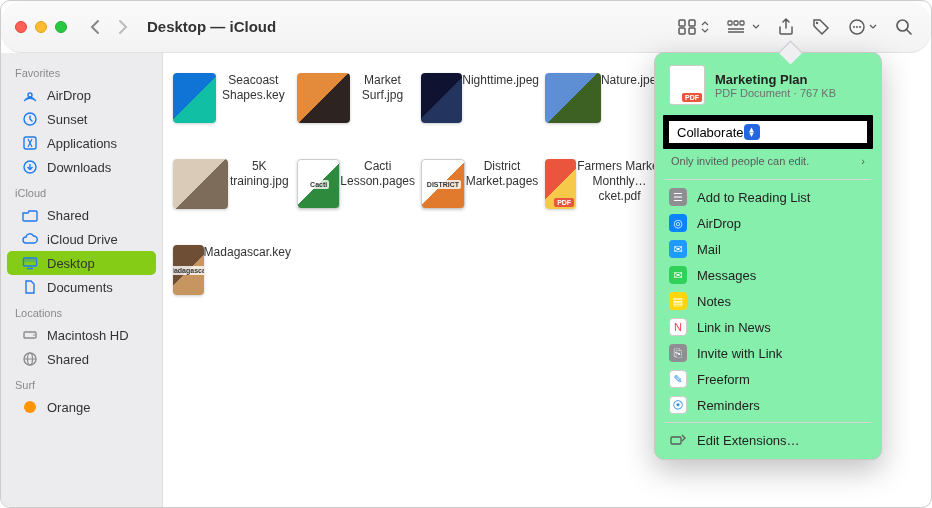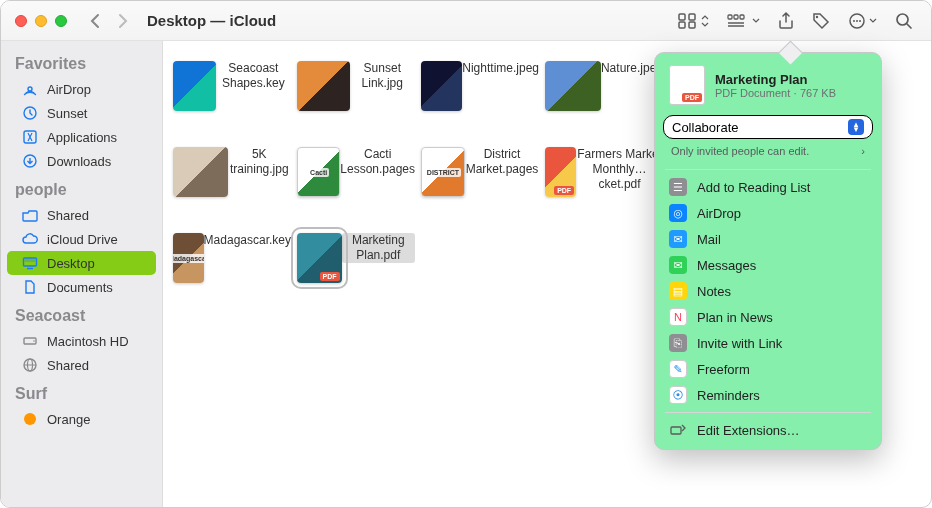--- a/index.html
+++ b/index.html
@@ -1,36 +1,36 @@
 <!DOCTYPE html>
 <html><head>
 <meta charset="utf-8">
 <style>
 * { margin: 0; padding: 0; box-sizing: border-box; font-family: -apple-system, "Helvetica Neue", Arial, sans-serif; }
 body { width: 932px; height: 508px; overflow: hidden; background: #fff; }
 .window { width: 100%; height: 100%; display: flex; flex-direction: column; border: 1px solid #ccc; border-radius: 10px; overflow: hidden; background: #fff; }
 
 
-.titlebar { height: 40px; display: flex; align-items: center; background: linear-gradient(#fafafa, #f3f3f3); border-bottom: 1px solid #e2e2e2; }
+.titlebar { height: 52px; display: flex; align-items: center; background: linear-gradient(#fafafa, #f3f3f3); border-bottom: 1px solid #e2e2e2; border-radius: 21px; }
 .traffic { display: flex; gap: 8px; padding: 0 14px; align-items: center; }
 .traffic span { width: 12px; height: 12px; border-radius: 50%; display: block; }
 .tl-close { background: #ff5f57; border: 0.5px solid #e24640; }
 .tl-min { background: #febc2e; border: 0.5px solid #e1a125; }
 .tl-max { background: #28c840; border: 0.5px solid #29ab37; }
 .navbtn { color: #8c8c8c; padding: 4px 8px; display: flex; align-items: center; }
 .title { font-weight: 600; font-size: 15px; color: #333; padding-left: 10px; }
 .spacer { flex: 1; }
 .tool-group { display: flex; gap: 18px; padding-right: 18px; align-items: center; color: #5b5b5b; }
 .toolbtn { display: flex; align-items: center; gap: 3px; }
 .toolbtn svg, .navbtn svg { display: block; }
 
 
 .body { flex: 1; display: flex; min-height: 0; }
 .sidebar { width: 162px; background: #ececee; border-right: 1px solid #ddd; padding: 6px 0; overflow-y: auto; font-size: 13px; }
-.sb-head { color: #8a8a8e; font-size: 16px; font-weight: 700; padding: 8px 14px 4px; }
+.sb-head { color: #8a8a8e; font-size: 11px; font-weight: 400; padding: 8px 14px 4px; }
 .sb-item { display: flex; align-items: center; gap: 8px; padding: 3px 10px 3px 14px; color: #333; border-radius: 5px; margin: 0 6px; }
 .sb-item.selected { background: #84cc16; }
 .sb-icon { width: 18px; height: 18px; display: flex; align-items: center; justify-content: center; color: #1e7bf0; font-size: 14px; }
 .sb-icon.gray { color: #8a8a8e; }
 .tag-dot { width: 12px; height: 12px; border-radius: 50%; }
 
 
 .content { flex: 1; position: relative; overflow: auto; padding: 20px 10px; }
 .grid { display: grid; grid-template-columns: repeat(4, 118px); gap: 30px 6px; }
 .file { display: flex; flex-direction: row; align-items: flex-start; text-align: center; font-size: 12px; color: #333; }
@@ -43,21 +43,21 @@
 
 
 .popover { position: absolute; top: 52px; right: 50px; width: 228px; background: #86efac; border: 1px solid #c7c7c9; border-radius: 10px; box-shadow: 0 10px 30px rgba(0,0,0,0.25); font-size: 13px; padding-bottom: 6px; }
 .popover::before { content:""; position:absolute; top:-9px; right:82px; width:16px; height:16px; background:#efeff1; border-left:1px solid #c7c7c9; border-top:1px solid #c7c7c9; transform: rotate(45deg); }
 .pop-header { display: flex; align-items: center; gap: 10px; padding: 12px 14px 10px; }
 .pop-thumb { width: 36px; height: 40px; background: #fff; border: 1px solid #ccc; border-radius: 3px; display:flex; align-items:flex-end; justify-content:flex-end; padding:2px; }
 .pop-thumb .pdf-badge { position:static; }
 .pop-title { font-weight: 600; font-size: 13px; color: #222; }
 .pop-sub { font-size: 11px; color: #6f6f73; }
 .collab-row { margin: 0 8px; }
-.collab-select { background:#fff; border:1px solid #000000; border-radius:10px; padding:3px 8px; display:flex; align-items:center; justify-content:space-between; font-size:13px; }
+.collab-select { background:#fff; border:6px solid #000000; border-radius:1px; padding:3px 8px; display:flex; align-items:center; justify-content:flex-start; font-size:13px; }
 .collab-arrows { background:#2465e0; color:#fff; border-radius:4px; width:16px; height:16px; font-size:9px; display:flex; flex-direction:column; align-items:center; justify-content:center; line-height:0.6; }
 .perm-row { display:flex; align-items:center; justify-content:space-between; font-size:11px; color:#5a5a5e; padding: 6px 16px 8px; }
 .divider { height:1px; background:#d6d6d8; margin: 4px 10px; }
 .share-item { display:flex; align-items:center; gap:10px; padding:4px 14px; color:#222; }
 .share-icon { width:18px; height:18px; border-radius:4px; display:flex; align-items:center; justify-content:center; font-size:11px; color:#fff; }
 </style>
 </head>
 <body>
 
 <div class="window">
@@ -168,21 +168,21 @@
         </div>
         <div class="sb-item">
           <span class="sb-icon">
             <svg width="16" height="16" viewBox="0 0 16 16">
               <circle cx="8" cy="8" r="6" fill="none" stroke="currentColor" stroke-width="1.4"></circle>
               <path d="M8 5v5M5.5 8L8 10.5 10.5 8" stroke="currentColor" stroke-width="1.4" fill="none"></path>
             </svg>
           </span>
           <span>Downloads</span>
         </div>
-        <div class="sb-head">people</div>
+        <div class="sb-head">iCloud</div>
         <div class="sb-item">
           <span class="sb-icon">
             <svg width="16" height="16" viewBox="0 0 16 16">
               <path d="M1 6h5l1-2h7a1 1 0 011 1v8a1 1 0 01-1 1H2a1 1 0 01-1-1V6z" fill="none" stroke="currentColor" stroke-width="1.4"></path>
             </svg>
           </span>
           <span>Shared</span>
         </div>
         <div class="sb-item">
           <span class="sb-icon">
@@ -203,21 +203,21 @@
           <span>Desktop</span>
         </div>
         <div class="sb-item">
           <span class="sb-icon">
             <svg width="16" height="16" viewBox="0 0 16 16">
               <path d="M4 2h5l3 3v9H4V2z" fill="none" stroke="currentColor" stroke-width="1.4"></path>
             </svg>
           </span>
           <span>Documents</span>
         </div>
-        <div class="sb-head">Seacoast</div>
+        <div class="sb-head">Locations</div>
         <div class="sb-item">
           <span class="sb-icon gray">
             <svg width="16" height="16" viewBox="0 0 16 16">
               <rect x="2" y="5" width="12" height="6" rx="1" fill="none" stroke="currentColor" stroke-width="1.4"></rect>
               <circle cx="12" cy="8" r="0.8" fill="currentColor"></circle>
             </svg>
           </span>
           <span>Macintosh HD</span>
         </div>
         <div class="sb-item">
@@ -240,21 +240,21 @@
       </div>
 
     <div class="content">
       <div class="grid" id="file-grid">
           <div class="file">
             <div class="thumb" style="background: linear-gradient(135deg, rgb(16, 115, 214) 0%, rgb(16, 115, 214) 50%, rgb(17, 192, 164) 50%, rgb(17, 192, 164) 100%);"></div>
             <div class="fname">Seacoast Shapes.key</div>
           </div>
           <div class="file">
             <div class="thumb" style="background: linear-gradient(135deg, rgb(227, 138, 59) 0%, rgb(227, 138, 59) 50%, rgb(45, 35, 33) 50%, rgb(45, 35, 33) 100%);"></div>
-            <div class="fname">Sunset Link.jpg</div>
+            <div class="fname">Market Surf.jpg</div>
           </div>
           <div class="file">
             <div class="thumb" style="background: linear-gradient(135deg, rgb(15, 18, 48) 0%, rgb(15, 18, 48) 50%, rgb(35, 53, 95) 50%, rgb(35, 53, 95) 100%);"></div>
             <div class="fname">Nighttime.jpeg</div>
           </div>
           <div class="file">
             <div class="thumb" style="background: linear-gradient(135deg, rgb(94, 142, 212) 0%, rgb(94, 142, 212) 50%, rgb(61, 97, 35) 50%, rgb(61, 97, 35) 100%);"></div>
             <div class="fname">Nature.jpeg</div>
           </div>
           <div class="file">
@@ -278,26 +278,20 @@
               <span class="pdf-badge">PDF</span>
             </div>
             <div class="fname">Farmers Market Monthly…cket.pdf</div>
           </div>
           <div class="file">
             <div class="thumb" style="background: linear-gradient(135deg, rgb(110, 78, 52) 0%, rgb(110, 78, 52) 50%, rgb(199, 149, 95) 50%, rgb(199, 149, 95) 100%);">
               <span style="font-size: 7px; font-weight: 700; color: rgb(51, 51, 51); background: rgba(255, 255, 255, 0.8); padding: 1px 2px; border-radius: 2px;">Madagascar</span>
             </div>
             <div class="fname">Madagascar.key</div>
           </div>
-          <div class="file selected">
-            <div class="thumb" style="background: linear-gradient(135deg, rgb(50, 142, 159) 0%, rgb(50, 142, 159) 50%, rgb(32, 94, 109) 50%, rgb(32, 94, 109) 100%);">
-              <span class="pdf-badge">PDF</span>
-            </div>
-            <div class="fname">Marketing Plan.pdf</div>
-          </div>
         </div>
     </div>
   </div>
 
   <div class="popover">
     <div class="pop-header">
       <div class="pop-thumb">
           <span class="pdf-badge">PDF</span>
         </div>
       <div>
@@ -332,21 +326,21 @@
         <div class="share-item">
           <span class="share-icon" style="background: rgb(48, 209, 88);">✉</span>
           <span>Messages</span>
         </div>
         <div class="share-item">
           <span class="share-icon" style="background: rgb(255, 214, 10);">▤</span>
           <span>Notes</span>
         </div>
         <div class="share-item">
           <span class="share-icon" style="background: rgb(255, 255, 255); color: rgb(255, 59, 92); border: 0.5px solid rgb(204, 204, 204);">N</span>
-          <span>Plan in News</span>
+          <span>Link in News</span>
         </div>
         <div class="share-item">
           <span class="share-icon" style="background: rgb(142, 142, 147);">⎘</span>
           <span>Invite with Link</span>
         </div>
         <div class="share-item">
           <span class="share-icon" style="background: rgb(255, 255, 255); color: rgb(43, 143, 230); border: 0.5px solid rgb(204, 204, 204);">✎</span>
           <span>Freeform</span>
         </div>
         <div class="share-item">

